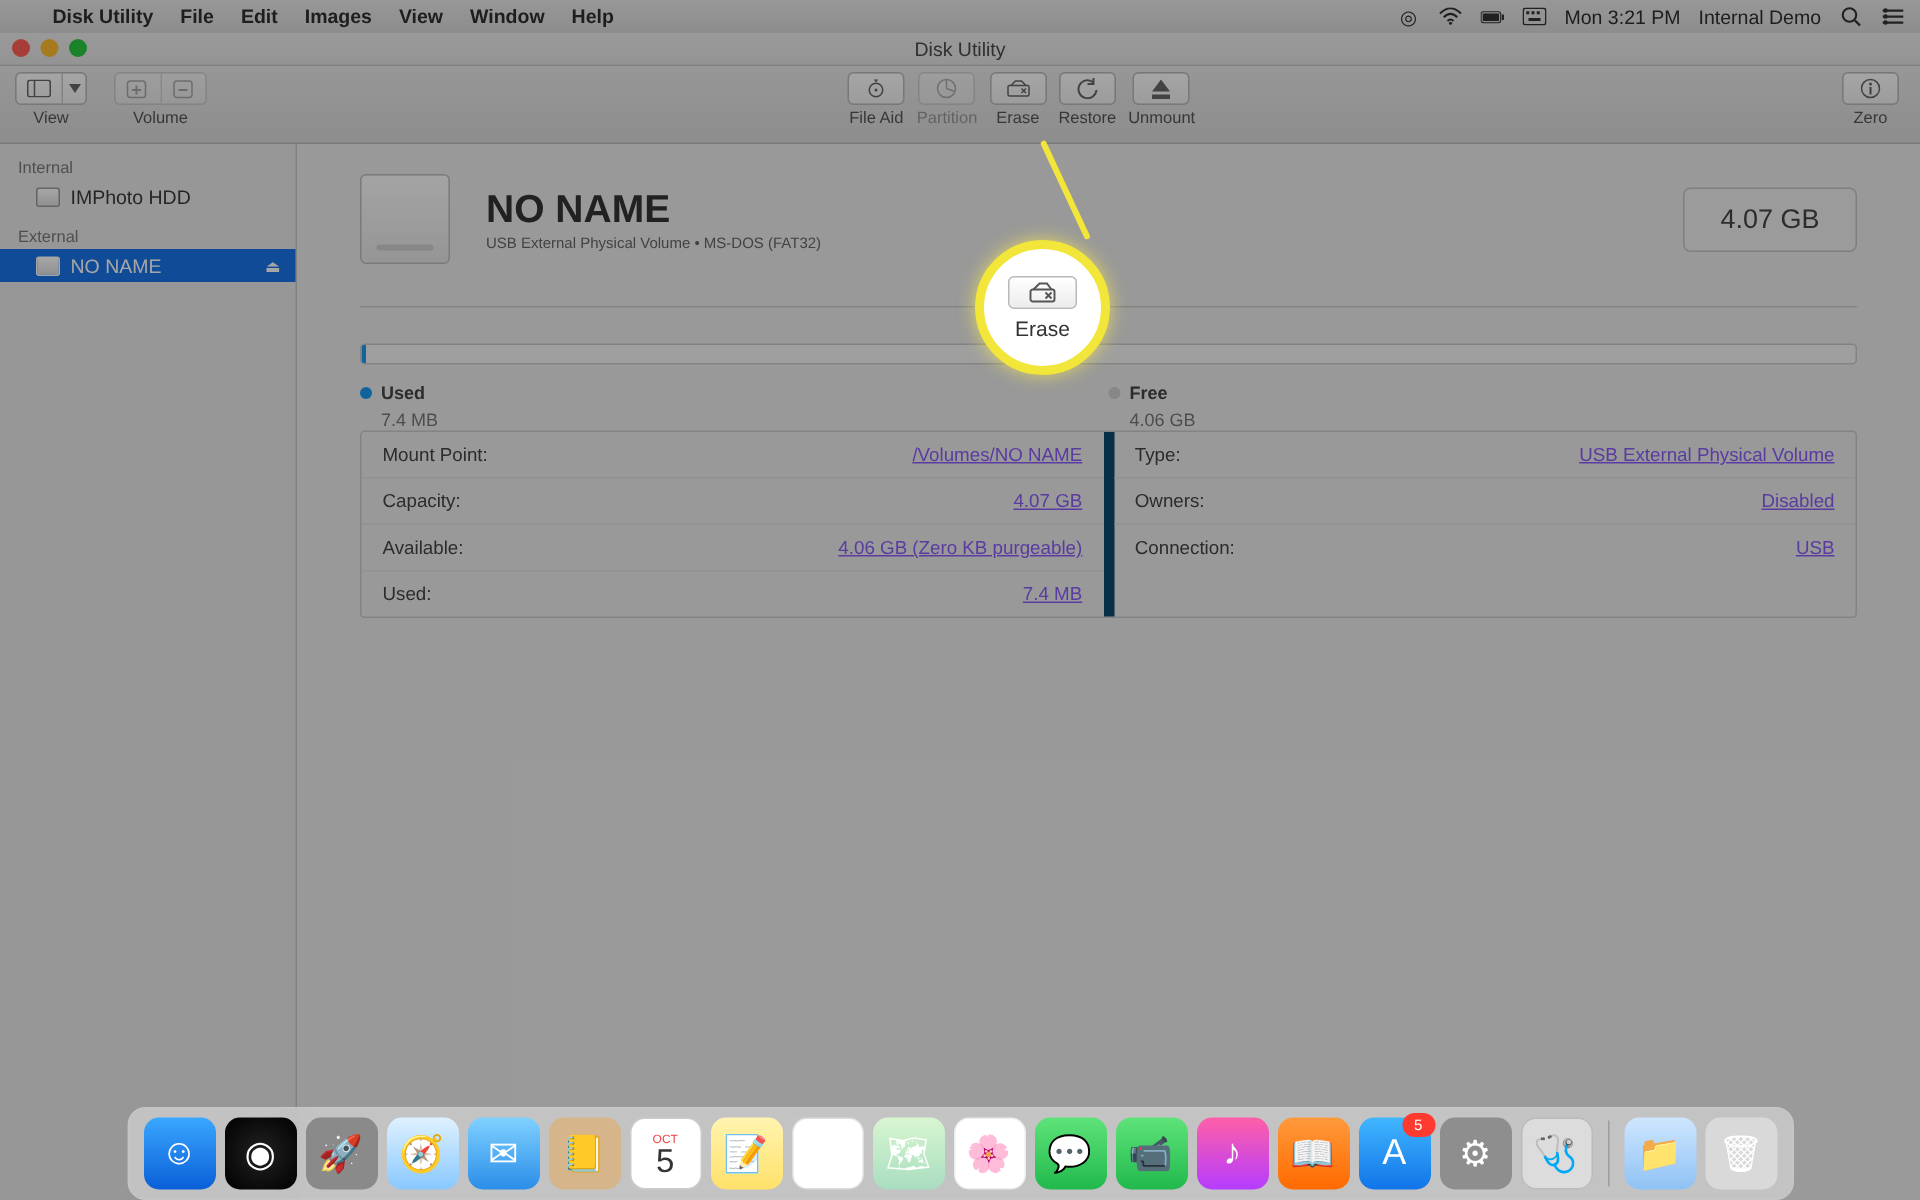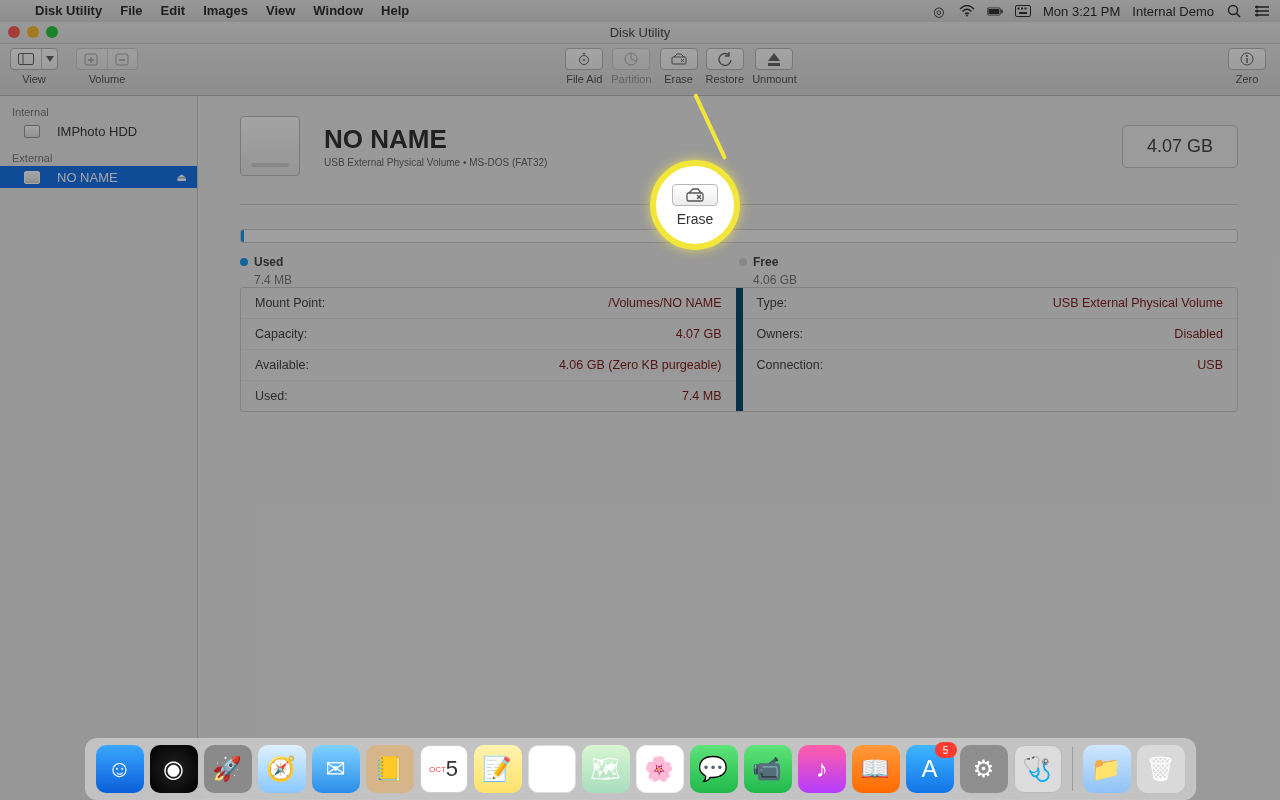--- a/index.html
+++ b/index.html
@@ -35,21 +35,21 @@
 .tb-label { font-size:11px; color:#555; margin-top:3px; text-align:center;}
 .tb-btnwrap { display:flex; flex-direction:column; align-items:center; margin:0 4px;}
 .tb-btnwrap.disabled .tb-btn, .tb-btnwrap.disabled .tb-label { opacity:0.5;}
 .tb-spacer { flex:1; }
 .toolbar .center { display:flex; }
 
 
 .bodyrow { flex:1; display:flex; min-height:0;}
 .sidebar { width:198px; background:#e8e8e8; border-right:1px solid #c7c7c7; font-size:13px; color:#3a3a3a; padding-top:6px;}
 .sb-header { font-size:11px; color:#7a7a7a; padding:4px 12px 2px;}
-.sb-item { display:flex; align-items:center; height:22px; padding:0 10px 0 24px; gap:17px;}
+.sb-item { display:flex; align-items:center; height:22px; padding:0 10px 0 24px; gap:7px;}
 .sb-item .disk-ic { width:16px; height:13px; border:1px solid #9a9a9a; border-radius:2px; background:linear-gradient(#fff,#ddd);}  
 .sb-item.selected { background:#1a73e8; color:#fff;}
 .sb-item.selected .disk-ic { border-color:#fff;}
 .sb-eject { margin-left:auto; font-size:11px;}
 
 .content { flex:1; background:#ececec; padding:20px 42px 0; overflow:hidden;}
 .vol-head { display:flex; align-items:center; gap:24px; margin-bottom:28px;}
 .vol-icon { width:60px; height:60px; border:1px solid #bcbcbc; border-radius:4px; background:linear-gradient(#fbfbfb,#e6e6e6); position:relative;}
 .vol-icon::after{content:""; position:absolute; left:10px; right:10px; bottom:8px; height:4px; background:#cfcfcf; border-radius:2px;}
 .vol-title { font-size:26px; font-weight:700; color:#333;}
@@ -65,21 +65,21 @@
 .legend-row1 { display:flex; align-items:center; gap:6px; font-weight:600;}
 .dot { width:8px; height:8px; border-radius:50%;}
 .dot.blue{background:#1a9af0;} .dot.grey{background:#cfcfcf;}
 .legend-row2{ color:#777; margin-top:4px; margin-left:14px; font-size:12px;}
 
 .info-table { border:1px solid #c9c9c9; border-radius:3px; display:flex;}
 .info-col { flex:1;}
 .info-col + .info-col { border-left:7px solid #0c4a6e;}
 .info-row { display:flex; justify-content:space-between; font-size:12.5px; color:#444; padding:8px 14px; border-bottom:1px solid #dedede; }
 .info-row:last-child{border-bottom:none;}
-.info-row .k{color:#444;} .info-row .v{color:#7f1d1d; text-align:center;}
+.info-row .k{color:#444;} .info-row .v{color:#8b5cf6; text-align:center;text-decoration:underline;}
 
 
 .callout { position:absolute; z-index:60; left:650px; top:160px; width:90px; height:90px; border:6px solid #f2e63b; border-radius:50%; background:radial-gradient(circle,#fff 0%,#fff 70%, #f6f2c4 100%); display:flex; flex-direction:column; align-items:center; justify-content:center; box-shadow:0 0 12px rgba(255,240,80,0.7);}
 .callout .cbtn { width:46px; height:22px; border:1px solid #b8b8b8; border-radius:4px; background:linear-gradient(#fff,#ececec); display:flex; align-items:center; justify-content:center; font-size:13px;}
 .callout .clabel { font-size:14px; color:#333; margin-top:5px;}
 .callout-line { position:absolute; z-index:59; left:693px; top:94px; width:4px; height:72px; background:#f2e63b; border-radius:2px; transform:rotate(-25deg); transform-origin:top; }
 
 
 .dock-wrap { position:absolute; left:0; right:0; bottom:0; height:74px; z-index:70; display:flex; justify-content:center; align-items:flex-end; }
 .dock { height:62px; padding:4px 10px; background:rgba(230,230,230,0.55); border:1px solid rgba(200,200,200,0.6); border-radius:12px; display:flex; align-items:center; gap:6px; backdrop-filter:blur(4px);}
@@ -383,21 +383,21 @@
 </div>
 
 <div class="dock-wrap">
   <div class="dock">
     <div class="app c-finder">☺</div>
     <div class="app c-siri">◉</div>
     <div class="app c-launch">🚀</div>
     <div class="app c-safari">🧭</div>
     <div class="app c-mail">✉</div>
     <div class="app c-contacts">📒</div>
-    <div class="app c-cal" style="flex-direction:row; font-size:9px;">
+    <div class="app c-cal" style="flex-direction:column; font-size:9px;">
       <div style="color:#e44;font-size:8px;">OCT</div>
       <div style="color:#333;font-size:22px;line-height:20px;">5</div>
     </div>
     <div class="app c-notes">📝</div>
     <div class="app c-reminders">✓</div>
     <div class="app c-maps">🗺</div>
     <div class="app c-photos">🌸</div>
     <div class="app c-messages">💬</div>
     <div class="app c-facetime">📹</div>
     <div class="app c-itunes">♪</div>

